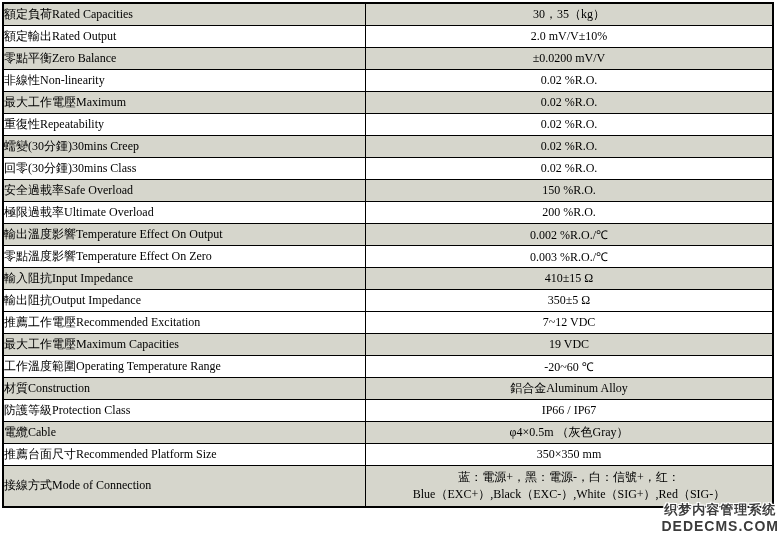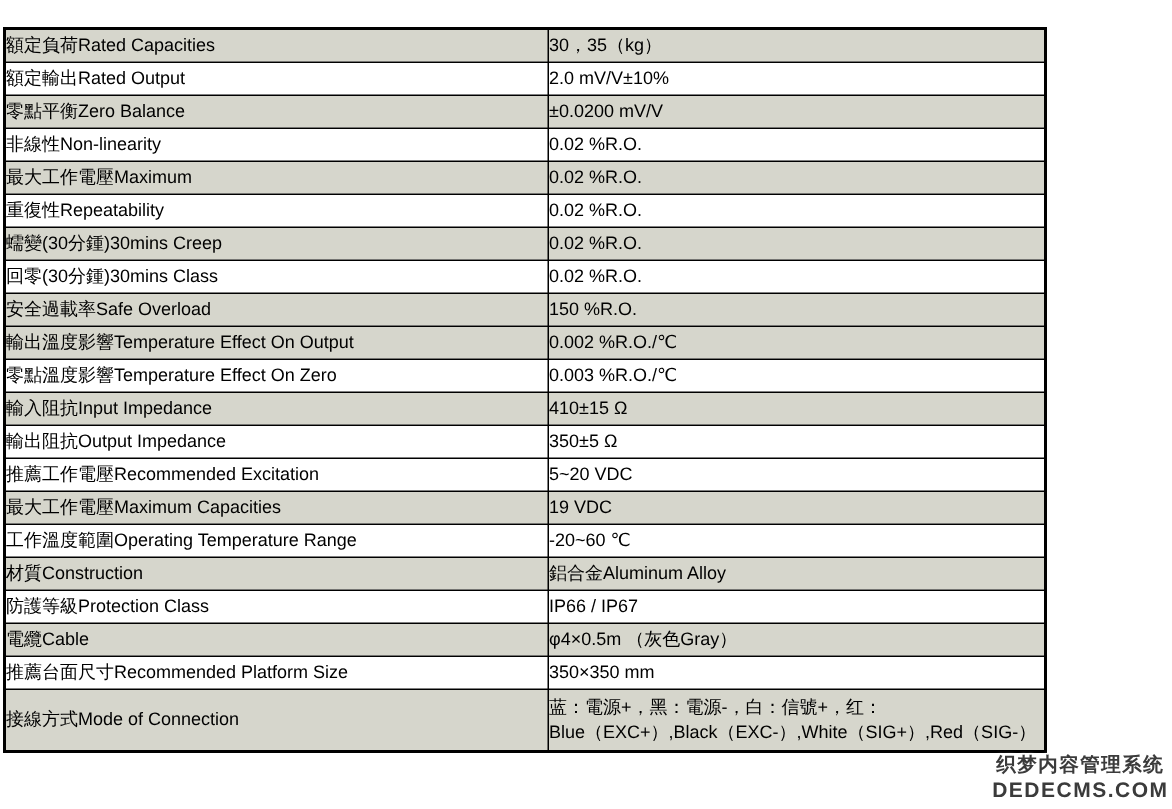--- a/index.html
+++ b/index.html
@@ -13,41 +13,42 @@
   }
   .page {
     position: relative;
     width: 781px;
     height: 539px;
     overflow: hidden;
   }
   table.spec-table {
     position: absolute;
     left: 2px;
-    top: 18px;
-    width: 696px;
+    top: 2px;
+    width: 772px;
     border-collapse: collapse;
     table-layout: fixed;
     border: 2px solid var(--border, #000);
+    font-family: Liberation Serif, serif;
   }
   table.spec-table td {
     border: 1px solid var(--border, #000);
     font-size: 12px;
     padding: 0;
     vertical-align: middle;
     overflow: hidden;
     white-space: nowrap;
   }
   td.label-cell {
     width: 361px;
     padding-left: 4px;
     text-align: left;
   }
   td.value-cell {
-    text-align: left;
+    text-align: center;
   }
   tr.row { height: 22px; }
   tr.row.shaded td { background: var(--shade, #D6D6CC); }
   tr.row.tall { height: 42px; }
   tr.row.tall .value-line { line-height: 17px; }
   .watermark {
     position: absolute;
     right: 2px;
     bottom: 4px;
     text-align: center;
@@ -117,20 +118,26 @@
           <td class="value-cell">
             <div class="value-line">0.02 %R.O.</div>
           </td>
         </tr>
         <tr class="row shaded">
           <td class="label-cell">安全過載率Safe Overload</td>
           <td class="value-cell">
             <div class="value-line">150 %R.O.</div>
           </td>
         </tr>
+        <tr class="row">
+          <td class="label-cell">極限過載率Ultimate Overload</td>
+          <td class="value-cell">
+            <div class="value-line">200 %R.O.</div>
+          </td>
+        </tr>
         <tr class="row shaded">
           <td class="label-cell">輸出溫度影響Temperature Effect On Output</td>
           <td class="value-cell">
             <div class="value-line">0.002 %R.O./℃</div>
           </td>
         </tr>
         <tr class="row">
           <td class="label-cell">零點溫度影響Temperature Effect On Zero</td>
           <td class="value-cell">
             <div class="value-line">0.003 %R.O./℃</div>
@@ -144,21 +151,21 @@
         </tr>
         <tr class="row">
           <td class="label-cell">輸出阻抗Output Impedance</td>
           <td class="value-cell">
             <div class="value-line">350±5 Ω</div>
           </td>
         </tr>
         <tr class="row">
           <td class="label-cell">推薦工作電壓Recommended Excitation</td>
           <td class="value-cell">
-            <div class="value-line">5~20 VDC</div>
+            <div class="value-line">7~12 VDC</div>
           </td>
         </tr>
         <tr class="row shaded">
           <td class="label-cell">最大工作電壓Maximum Capacities</td>
           <td class="value-cell">
             <div class="value-line">19 VDC</div>
           </td>
         </tr>
         <tr class="row">
           <td class="label-cell">工作溫度範圍Operating Temperature Range</td>

